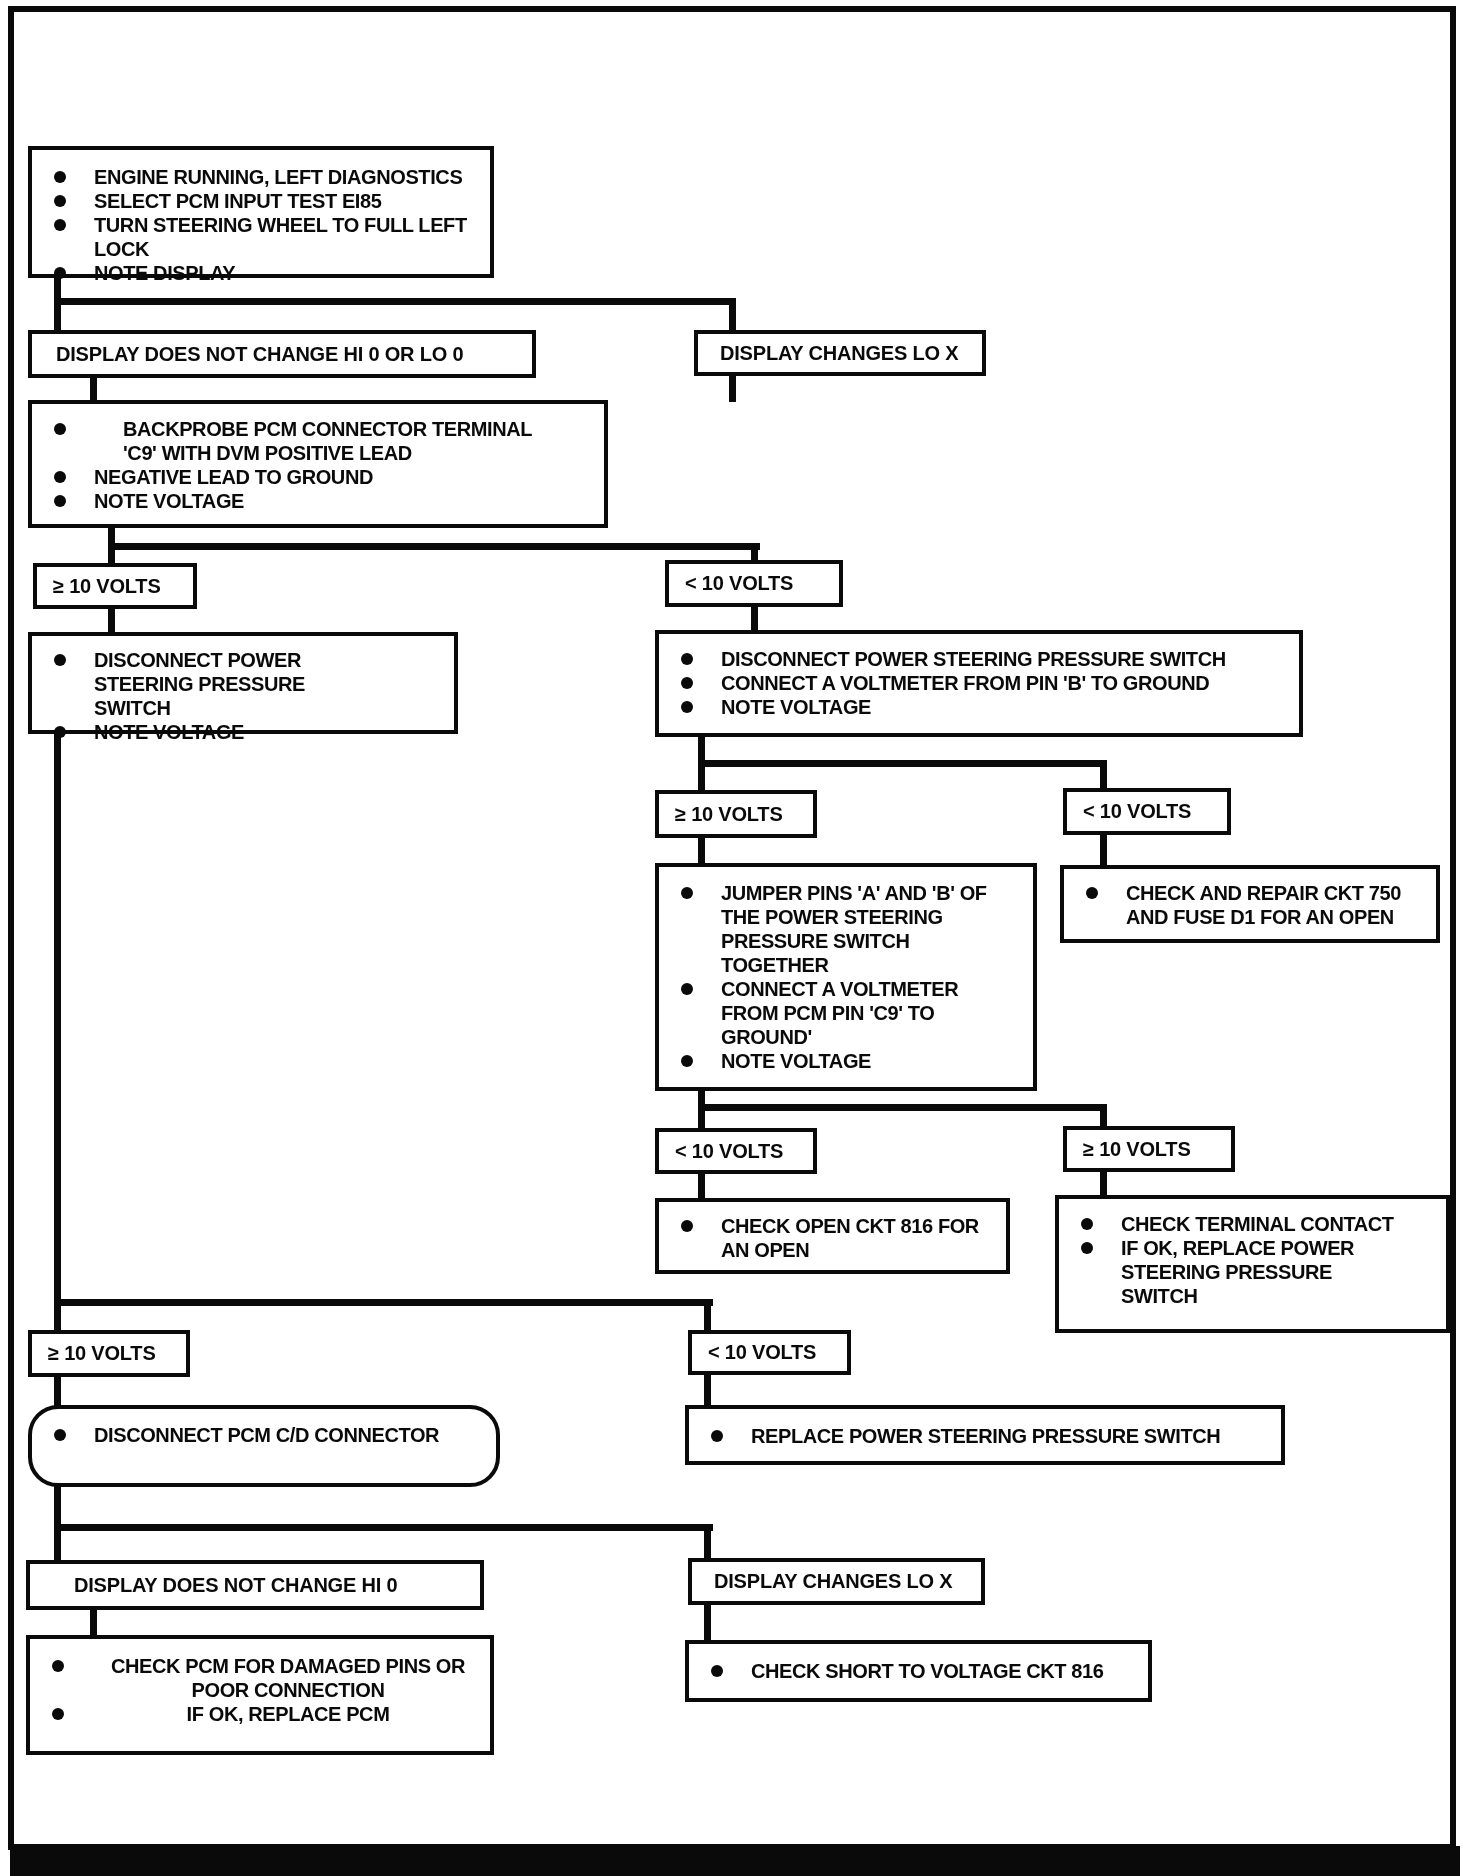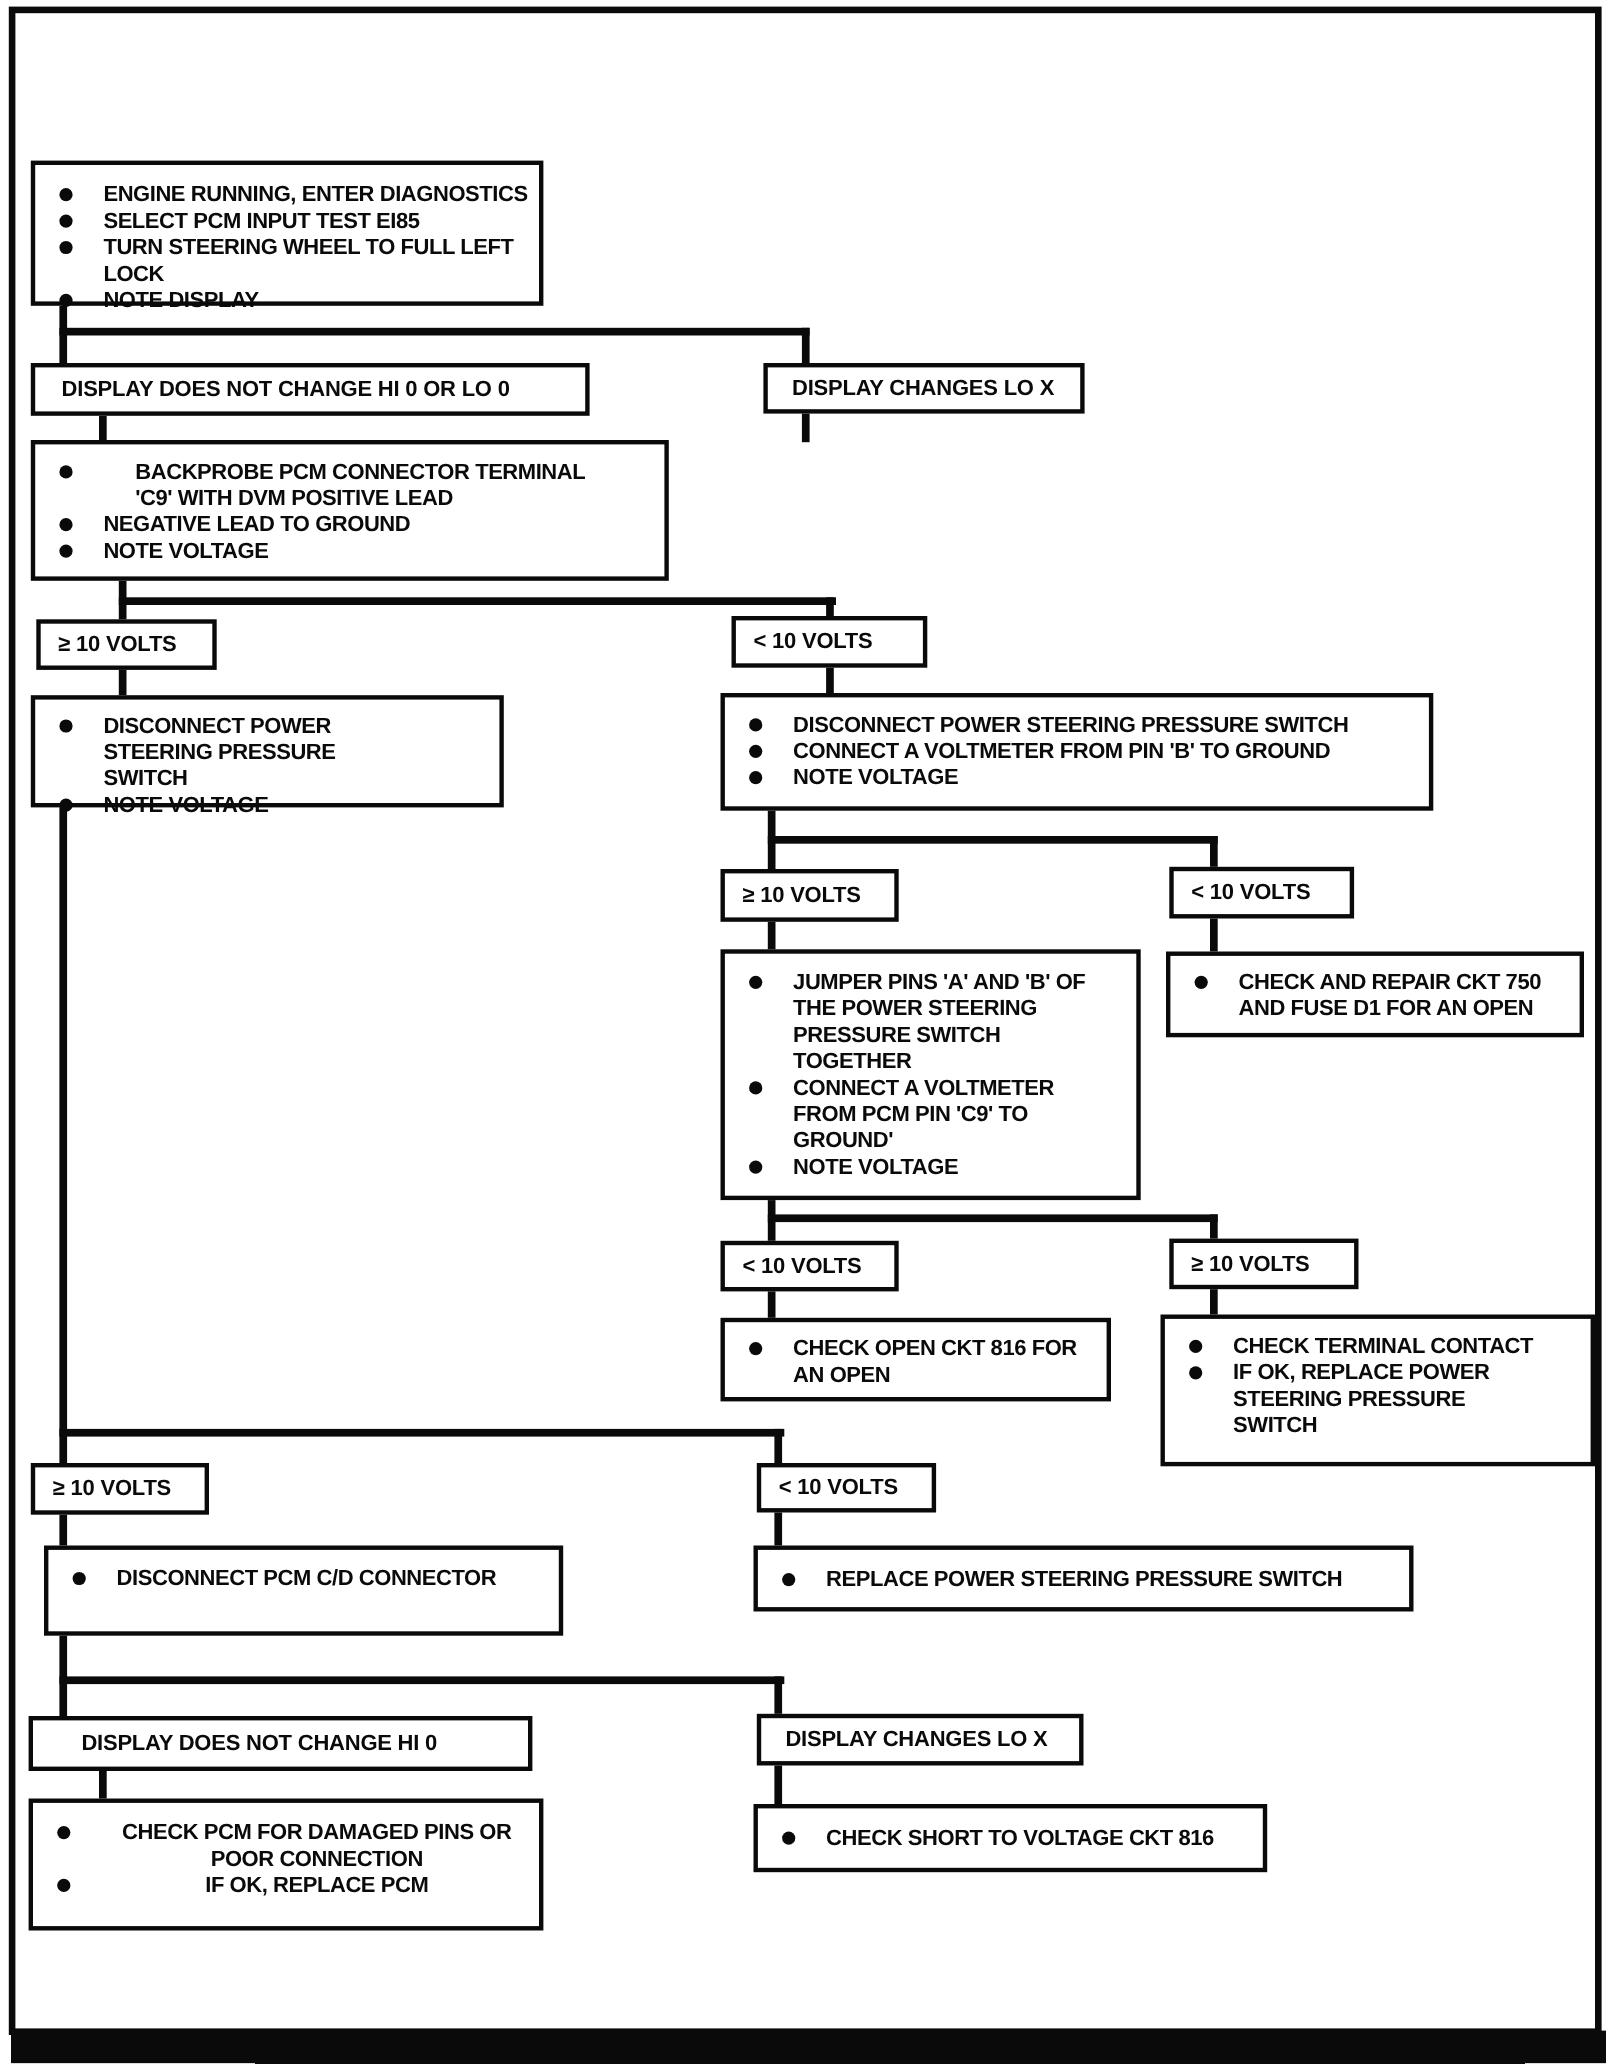--- a/index.html
+++ b/index.html
@@ -66,21 +66,21 @@
   <div class="ln" style="left:54px;top:1524px;width:659px;height:7px;"></div>
   <div class="ln" style="left:704px;top:1524px;width:7px;height:36px;"></div>
   <div class="ln" style="left:90px;top:1609px;width:7px;height:28px;"></div>
   <div class="ln" style="left:704px;top:1604px;width:7px;height:38px;"></div>
 
 
   <div class="box" style="left:28px;top:146px;width:466px;height:132px;padding-top:15px;">
     <ul>
       <li>
           <span class="dot"></span>
-          <span class="txt">ENGINE RUNNING, ENTER DIAGNOSTICS</span>
+          <span class="txt">ENGINE RUNNING, LEFT DIAGNOSTICS</span>
         </li>
       <li>
           <span class="dot"></span>
           <span class="txt">SELECT PCM INPUT TEST EI85</span>
         </li>
       <li>
           <span class="dot"></span>
           <span class="txt">TURN STEERING WHEEL TO FULL LEFT LOCK</span>
         </li>
       <li>
@@ -190,21 +190,21 @@
       <li>
           <span class="dot"></span>
           <span class="txt w280">IF OK, REPLACE POWER STEERING PRESSURE SWITCH</span>
         </li>
     </ul>
   </div>
 
   <div class="cond" style="left:28px;top:1330px;width:162px;height:47px;">≥ 10 VOLTS</div>
   <div class="cond" style="left:688px;top:1330px;width:163px;height:45px;">&lt; 10 VOLTS</div>
 
-  <div class="box" style="left:40px;top:1405px;width:472px;height:82px;padding-top:14px;">
+  <div class="box" style="left:28px;top:1405px;width:472px;height:82px;padding-top:14px;border-radius:30px;">
     <ul>
       <li>
           <span class="dot"></span>
           <span class="txt">DISCONNECT PCM C/D CONNECTOR</span>
         </li>
     </ul>
   </div>
   <div class="box" style="left:685px;top:1405px;width:600px;height:60px;padding-top:15px;">
     <ul>
       <li>

